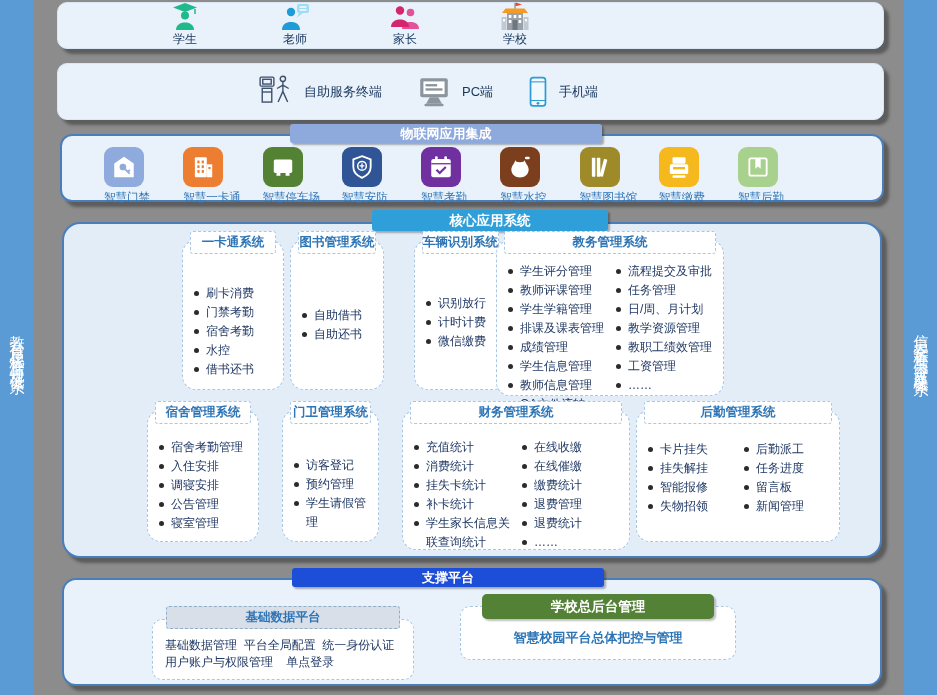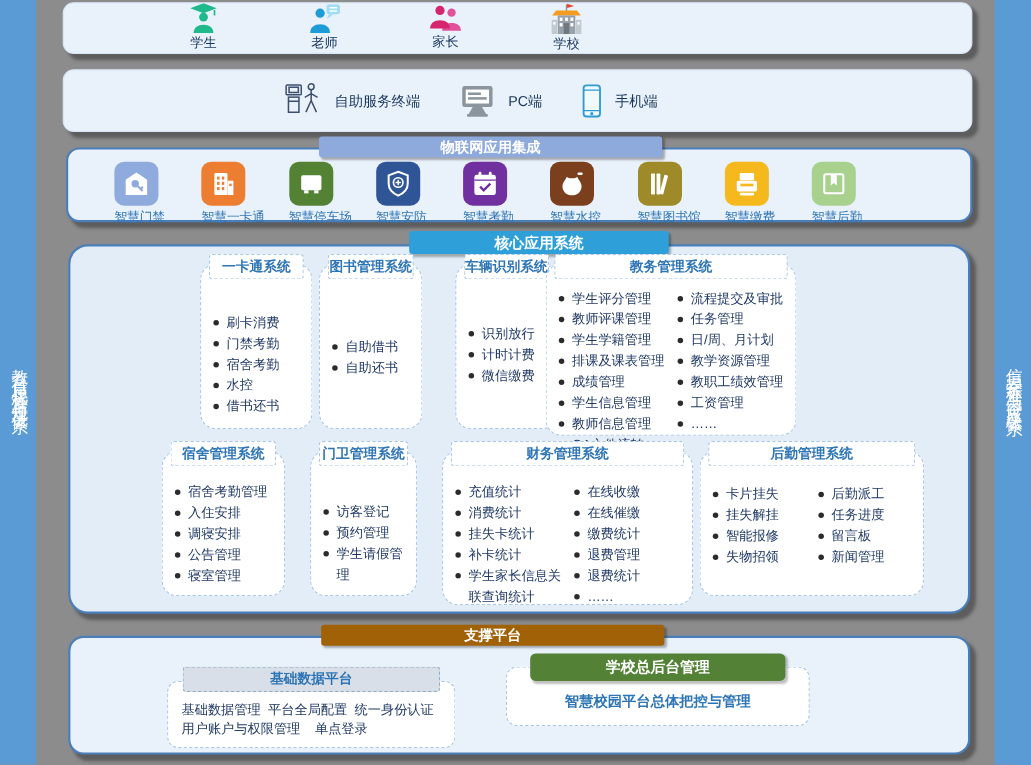--- a/index.html
+++ b/index.html
@@ -21,21 +21,21 @@
   .panel-core{left:62px;top:222px;width:820px;height:336px;border:2px solid #4A7EBB;border-radius:18px;background:#E2EDF8;}
   .panel-support{left:62px;top:578px;width:820px;height:108px;border:2px solid #4A7EBB;border-radius:14px;}
 
   .banner{position:absolute;height:19px;line-height:19px;text-align:center;color:#fff;
     font-weight:bold;font-size:13px;border-radius:3px;box-shadow:2px 2px 2px rgba(0,0,0,.3);}
   .banner-iot{top:-12px;left:228px;width:312px;}
   .banner-core{top:-14px;left:308px;width:236px;height:21px;line-height:21px;font-size:13.5px;}
   .banner-support{top:-12px;left:228px;width:312px;}
 
   
-  .users-row{display:flex;height:100%;align-items:flex-start;padding-left:88px;gap:32px;box-sizing:border-box;}
+  .users-row{display:flex;height:100%;align-items:flex-end;padding-left:88px;gap:32px;box-sizing:border-box;}
   .user-cell{width:78px;display:flex;flex-direction:column;align-items:center;}
   .user-lbl{font-size:12px;color:#17365D;margin-top:1px;}
 
   
   .terms-row{display:flex;align-items:center;height:100%;padding-left:200px;gap:34px;box-sizing:border-box;}
   .term-cell{display:flex;align-items:center;gap:10px;}
   .term-lbl{font-size:13px;color:#17365D;}
 
   
   .iot-row{display:flex;justify-content:space-between;padding:11px 66px 0 42px;}
@@ -554,21 +554,21 @@
           <div class="li">
             <span class="dot"></span>
             <span>新闻管理</span>
           </div>
         </div>
     </div>
   </div>
 </div>
 
 <div class="panel panel-support">
-  <div class="banner banner-support" style="background: #a16207;">支撑平台</div>
+  <div class="banner banner-support" style="background: #1d4ed8;">支撑平台</div>
 
   <div class="base-group">
     <div class="base-title">基础数据平台</div>
     <div class="base-box">
       <div class="base-line">基础数据管理  平台全局配置  统一身份认证</div>
       <div class="base-line">用户账户与权限管理    单点登录</div>
     </div>
   </div>
 
   <div class="admin-group">

